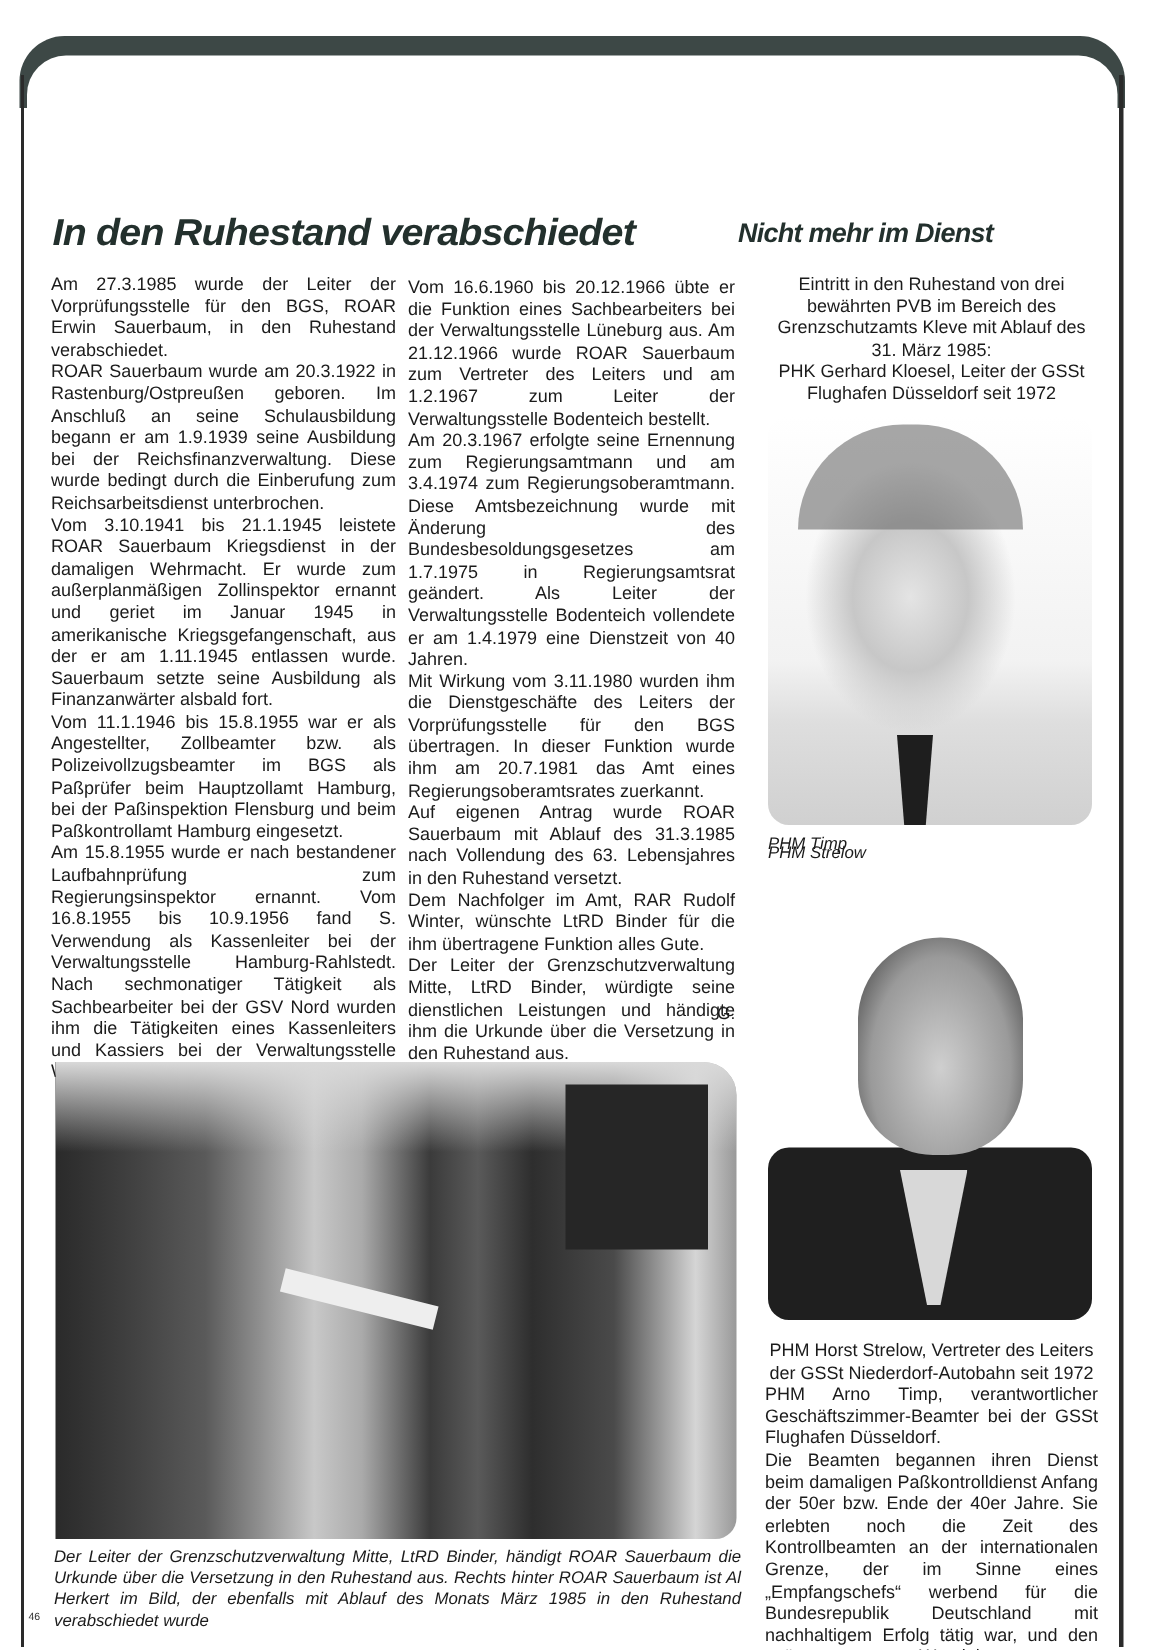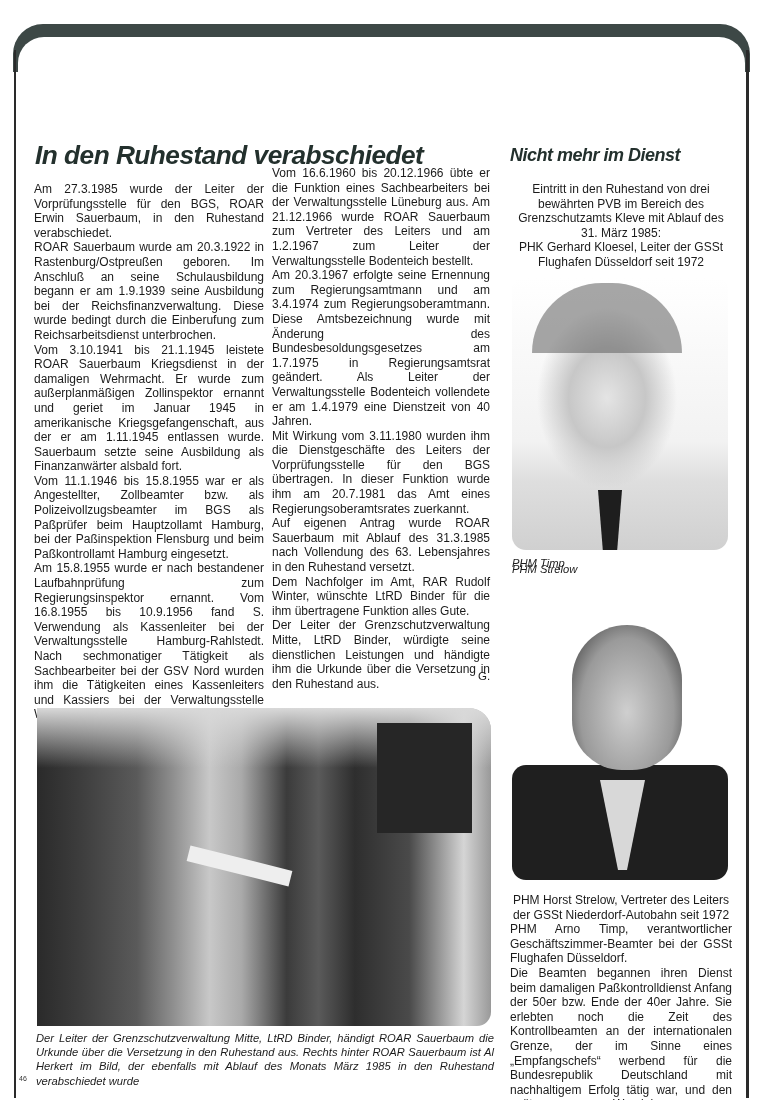--- a/index.html
+++ b/index.html
@@ -3,25 +3,25 @@
 <meta charset="utf-8">
 <style>
   html, body { margin: 0; padding: 0; }
   body { width: 779px; height: 1100px; background: #ffffff; position: relative; overflow: hidden; font-family: "Liberation Sans", sans-serif; color: #1b1b1b; }
   .frame-top { position: absolute; left: 13px; top: 24px; width: 737px; height: 48px; background: #3d4846; border-radius: 30px 30px 0 0; }
   .frame-top-inner { position: absolute; left: 18px; top: 37px; width: 727px; height: 70px; background: #fff; border-radius: 26px 26px 0 0; }
   .frame-left { position: absolute; left: 14px; top: 50px; width: 2px; height: 1048px; background: #2a2a2a; }
   .frame-right { position: absolute; left: 746px; top: 50px; width: 3px; height: 1048px; background: #2a2a2a; }
   .heading { position: absolute; font-family: "Liberation Sans", sans-serif; font-weight: bold; font-style: italic; color: #23302d; letter-spacing: -0.5px; margin: 0; }
   .h-main { left: 35px; top: 141px; font-size: 25px; transform: scaleX(1.05); transform-origin: left; }
-  .h-side { left: 510px; top: 145px; font-size: 18px; }
+  .h-side { left: 492px; top: 145px; font-size: 18px; }
   .col { position: absolute; font-size: 12px; line-height: 14.6px; text-align: justify; margin: 0; }
   .col p { margin: 0; }
   .col-1 { left: 34px; top: 182px; width: 230px; }
-  .col-2 { left: 272px; top: 166px; width: 218px; }
+  .col-2 { left: 272px; top: 184px; width: 218px; }
   .col-3 { left: 510px; top: 182px; width: 222px; text-align: center; }
   .col-4 { left: 510px; top: 893px; width: 222px; }
   .signature { position: absolute; left: 478px; top: 670px; font-size: 11.5px; }
   .photo { position: absolute; overflow: hidden; }
   .photo-group { left: 37px; top: 708px; width: 454px; height: 318px; border-radius: 0 22px 14px 0; background: linear-gradient(90deg, #2a2a2a 0%, #3e3e3e 10%, #5a5a5a 22%, #8f8f8f 30%, #c8c8c8 38%, #aaaaaa 45%, #3b3b3b 55%, #5a5a5a 62%, #2e2e2e 70%, #4a4a4a 82%, #d5d5d5 94%, #999 100%); }
   .photo-group .wall { position: absolute; left: 0; top: 0; width: 100%; height: 60px; background: linear-gradient(180deg, #d9d9d9, rgba(200,200,200,0)); }
   .photo-group .door { position: absolute; left: 340px; top: 15px; width: 95px; height: 110px; background: #262626; }
   .photo-group .paper { position: absolute; left: 150px; top: 150px; width: 105px; height: 16px; background: #eeeeee; transform: rotate(14deg); }
   .photo-timp { left: 512px; top: 278px; width: 216px; height: 272px; border-radius: 14px; background: radial-gradient(ellipse 70px 90px at 95px 120px, #e4e4e4 0%, #c7c7c7 55%, rgba(255,255,255,0) 100%), linear-gradient(180deg, #ffffff 0%, #f2f2f2 60%, #dedede 75%, #d0d0d0 100%); }
   .photo-timp .hair { position: absolute; left: 20px; top: 5px; width: 150px; height: 70px; border-radius: 80px 80px 0 0; background: #6a6a6a; opacity: .6; }

